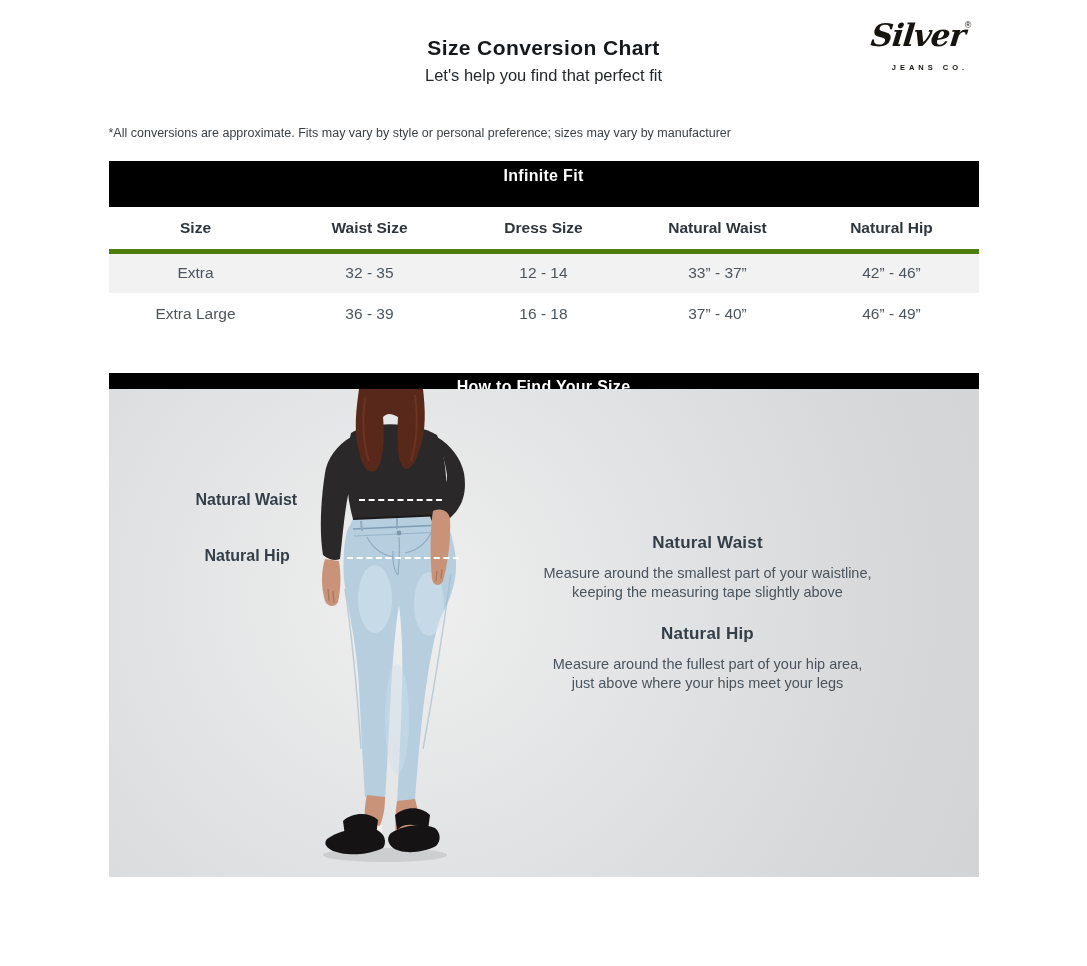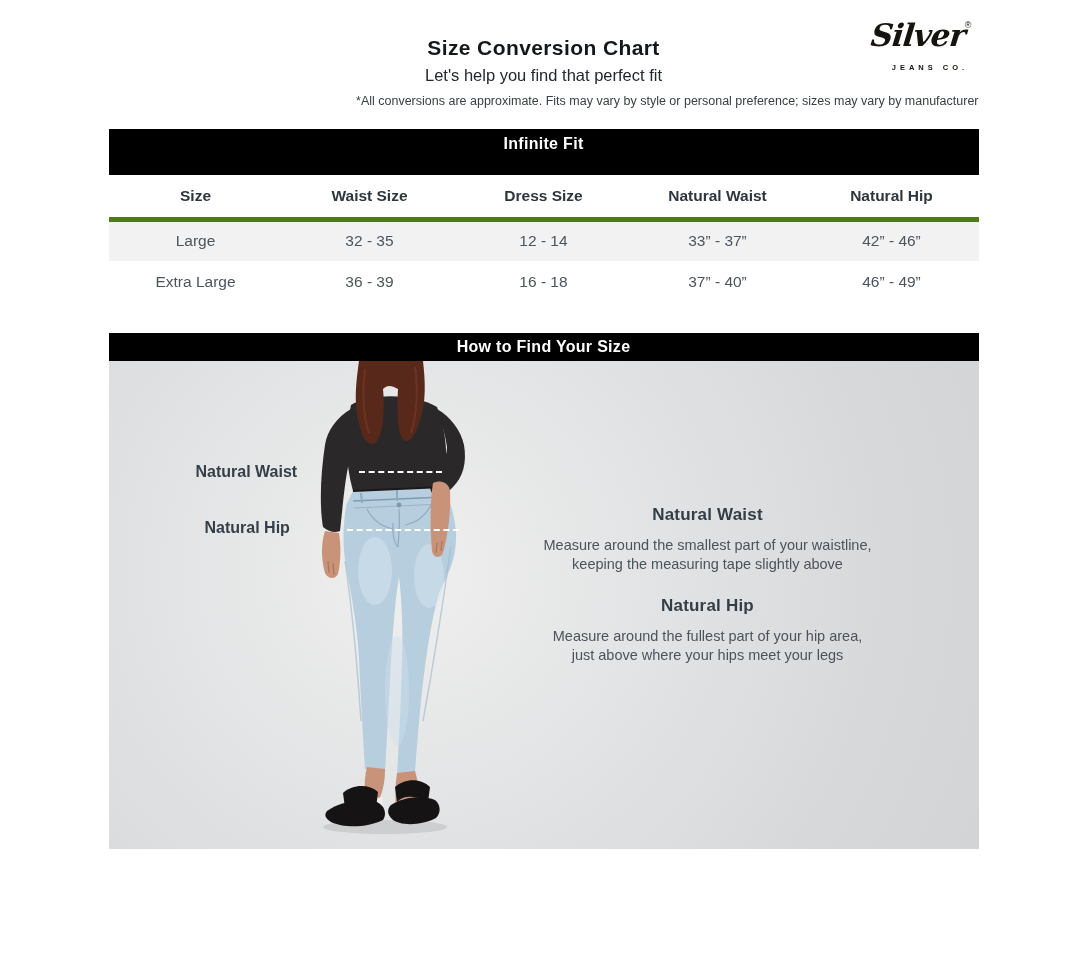--- a/index.html
+++ b/index.html
@@ -7,26 +7,26 @@
   .page { position:relative; width:870px; margin:0 auto; }
 
   
   .hdr { position:relative; text-align:center; padding-top:36px; }
   .title { font-size:21px; font-weight:700; letter-spacing:.4px; color:#15181b; }
   .subtitle { font-size:16.5px; color:#23282d; margin-top:6px; }
   .logo { position:absolute; top:20px; right:-5px; width:125px; text-align:center; color:#17140f; }
   .logo .script { font-family:"DejaVu Serif", serif; font-style:italic; font-weight:700; font-size:31px; letter-spacing:-1px; line-height:1; display:inline-block; transform:skewX(-6deg); }
   .logo sup { font-size:9px; font-weight:400; vertical-align:top; }
   .logo .sub { font-size:7.5px; letter-spacing:4px; margin-top:12px; margin-left:18px; font-weight:700; }
-  .disclaimer { text-align:right; font-size:12.5px; color:#383f45; margin-top:9px; }
+  .disclaimer { text-align:left; font-size:12.5px; color:#383f45; margin-top:41px; }
 
   
   .banner { background:#000; color:#fff; text-align:center; font-weight:700; }
   .banner1 { margin-top:21px; height:46px; line-height:30px; font-size:16px; letter-spacing:.3px; }
-  .banner2 { margin-top:30px; height:28px; line-height:28px; font-size:16px; letter-spacing:.3px; }
+  .banner2 { margin-top:38px; height:16px; line-height:28px; font-size:16px; letter-spacing:.3px; }
 
   
   table { width:100%; border-collapse:collapse; table-layout:fixed; }
   th { height:44px; font-size:15.5px; font-weight:700; color:#2d353d; border-bottom:5px solid #4d7c0f; }
   td { height:42px; text-align:center; font-size:15.5px; color:#4c555d; }
   tr.shaded td { background:#f2f2f3; }
 
   
   .howto { position:relative; height:488px; overflow:hidden;
     background:radial-gradient(circle at 300px 210px, #efefef 0%, #e2e3e4 40%, #d6d7d8 80%, #d3d4d5 100%); }
@@ -65,21 +65,21 @@
       <tr>
         <th>Size</th>
         <th>Waist Size</th>
         <th>Dress Size</th>
         <th>Natural Waist</th>
         <th>Natural Hip</th>
       </tr>
     </thead>
     <tbody>
       <tr class="shaded">
-        <td>Large</td>
+        <td>Extra</td>
         <td>32 - 35</td>
         <td>12 - 14</td>
         <td>33” - 37”</td>
         <td>42” - 46”</td>
       </tr>
       <tr>
         <td>Extra Large</td>
         <td>36 - 39</td>
         <td>16 - 18</td>
         <td>37” - 40”</td>

